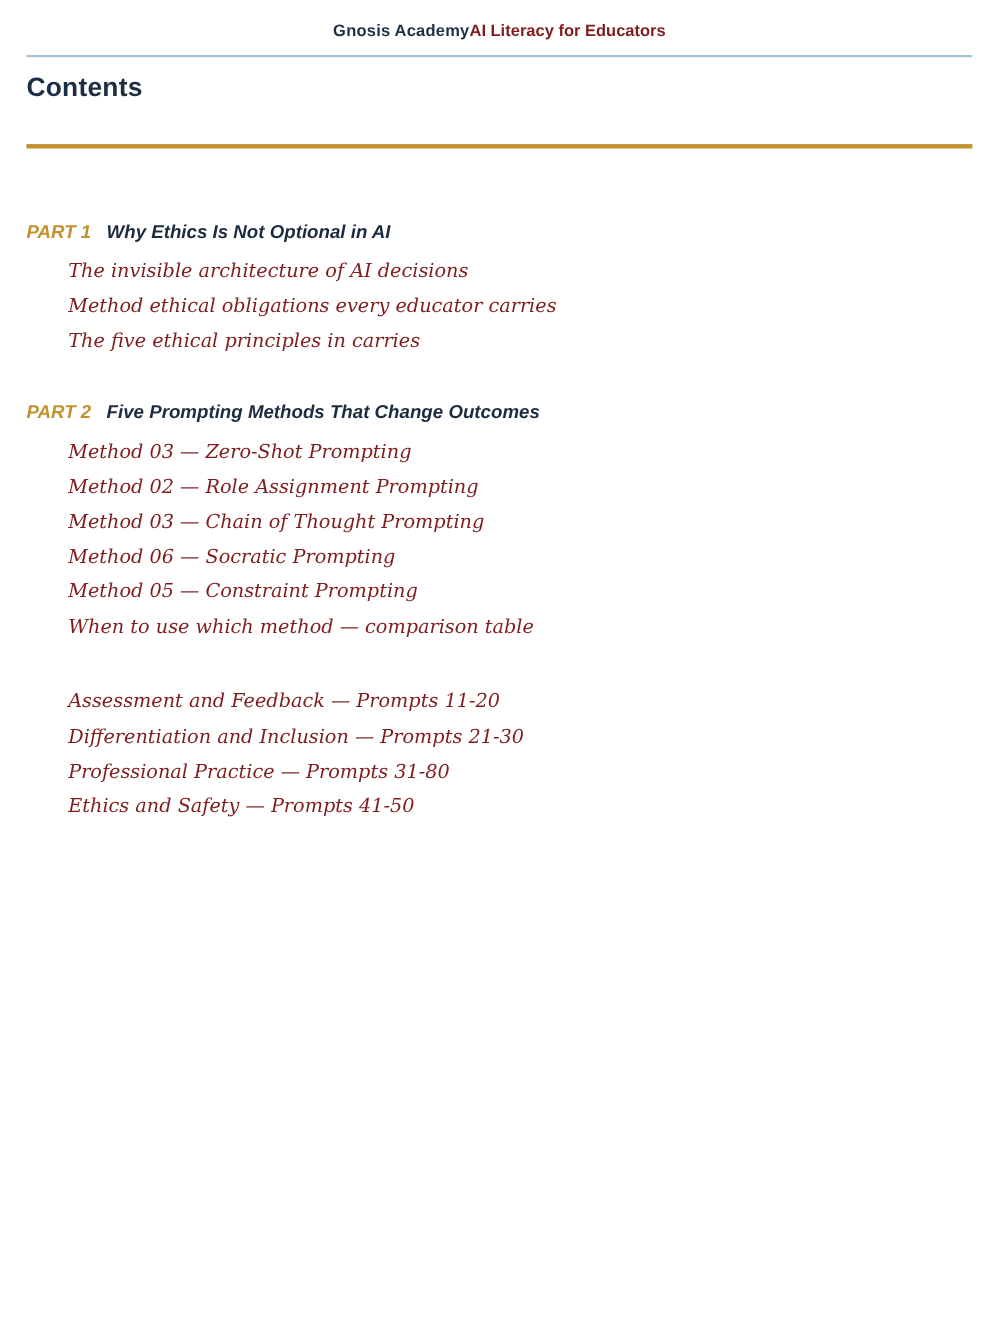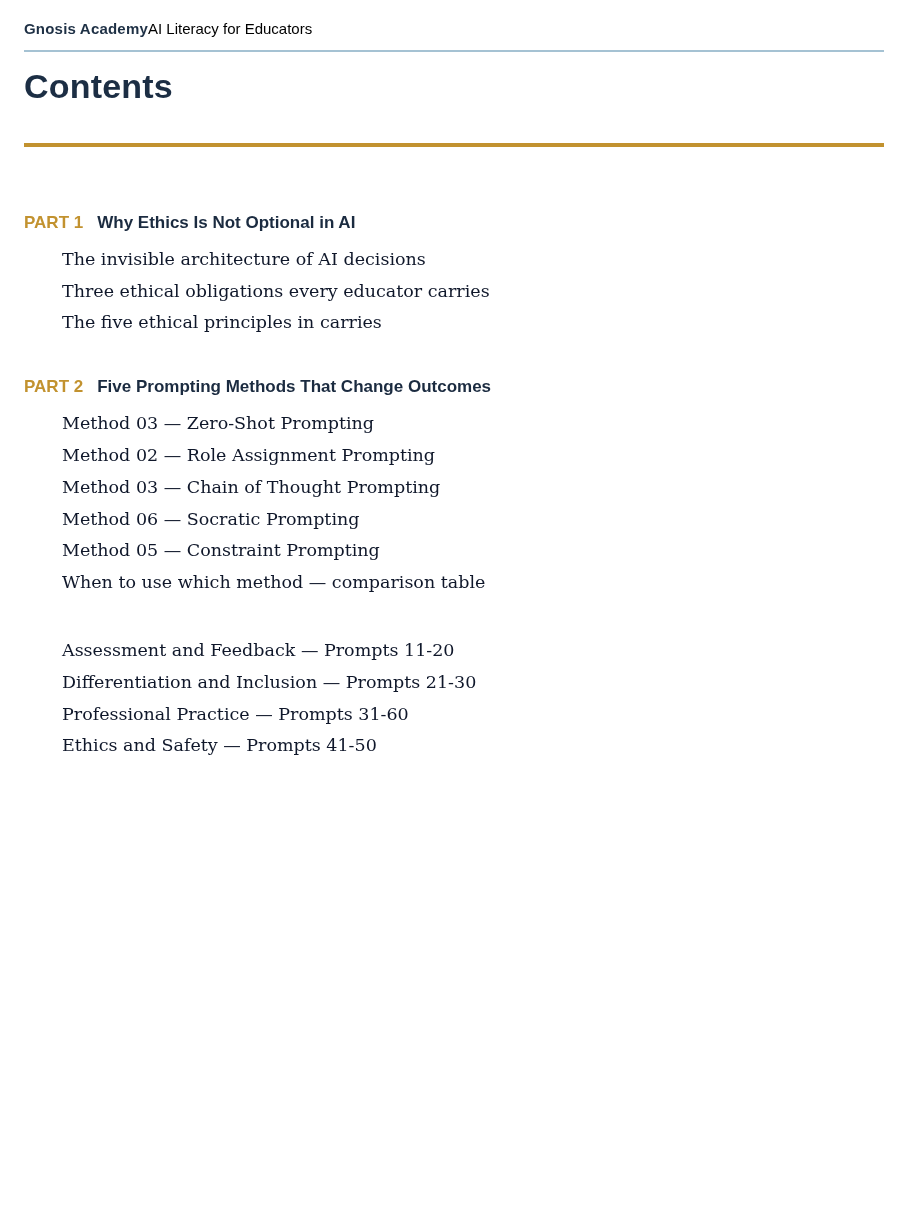--- a/index.html
+++ b/index.html
@@ -10,55 +10,55 @@
     font-family: "Liberation Sans", sans-serif;
     position: relative;
     overflow: hidden;
   }
   .page {
     padding: 20px 28px 0 24px;
   }
   
   .header {
     display: flex;
-    justify-content: flex-start;
+    justify-content: center;
     align-items: baseline;
     padding-bottom: 13px;
     border-bottom: 2px solid #a5c2d3;
   }
   .brand {
     font-size: 15px;
     font-weight: bold;
     color: #1e3045;
     letter-spacing: 0.2px;
   }
   .subtitle {
     font-size: 15px;
-    font-weight: 400;
-    color: #000000;
+    font-weight: 700;
+    color: #7f1d1d;
   }
   
   .page-title {
     margin-top: 14px;
-    font-size: 34px;
+    font-size: 24px;
     line-height: 1.2;
     font-weight: bold;
     color: #1c2e44;
     letter-spacing: 0.2px;
   }
   
   .accent-rule {
     margin-top: 36px;
     height: 4px;
     width: 100%;
     background: #c2922f;
     border: none;
   }
   
-  .toc-part { margin-top: 36px; }
+  .toc-part { margin-top: 36px; font-style: italic; }
   .toc-part.first { margin-top: 64px; }
   .part-heading {
     font-size: 17px;
     line-height: 24px;
     font-weight: bold;
   }
   .part-label {
     color: #c2922f;
     margin-right: 14px;
   }
@@ -67,21 +67,21 @@
   }
   .part-items {
     list-style: none;
     margin-top: 9px;
     padding-left: 38px;
   }
   .toc-item {
     font-family: "DejaVu Serif", "Liberation Serif", serif;
     font-size: 17.5px;
     line-height: 31.8px;
-    color: #0f172a;
+    color: #7f1d1d;
   }
 </style>
 </head>
 <body>
 
 <div class="page">
 
   <div class="header">
     <span class="brand">Gnosis Academy</span>
     <span class="subtitle">AI Literacy for Educators</span>
@@ -90,21 +90,21 @@
   <h1 class="page-title">Contents</h1>
 
   <div class="accent-rule"></div>
 
   <section class="toc-part first">
     <h2 class="part-heading">
       <span class="part-label">PART 1</span><span class="part-title">Why Ethics Is Not Optional in AI</span>
     </h2>
     <ul class="part-items">
       <li class="toc-item">The invisible architecture of AI decisions</li>
-      <li class="toc-item">Three ethical obligations every educator carries</li>
+      <li class="toc-item">Method ethical obligations every educator carries</li>
       <li class="toc-item">The five ethical principles in carries</li>
     </ul>
   </section>
 
   <section class="toc-part">
     <h2 class="part-heading">
       <span class="part-label">PART 2</span><span class="part-title">Five Prompting Methods That Change Outcomes</span>
     </h2>
     <ul class="part-items">
       <li class="toc-item">Method 03 — Zero-Shot Prompting</li>
@@ -113,18 +113,18 @@
       <li class="toc-item">Method 06 — Socratic Prompting</li>
       <li class="toc-item">Method 05 — Constraint Prompting</li>
       <li class="toc-item">When to use which method — comparison table</li>
     </ul>
   </section>
 
   <section class="toc-part">
     <ul class="part-items">
       <li class="toc-item">Assessment and Feedback — Prompts 11-20</li>
       <li class="toc-item">Differentiation and Inclusion — Prompts 21-30</li>
-      <li class="toc-item">Professional Practice — Prompts 31-60</li>
+      <li class="toc-item">Professional Practice — Prompts 31-80</li>
       <li class="toc-item">Ethics and Safety — Prompts 41-50</li>
     </ul>
   </section>
 
 </div>
 
 </body></html>

